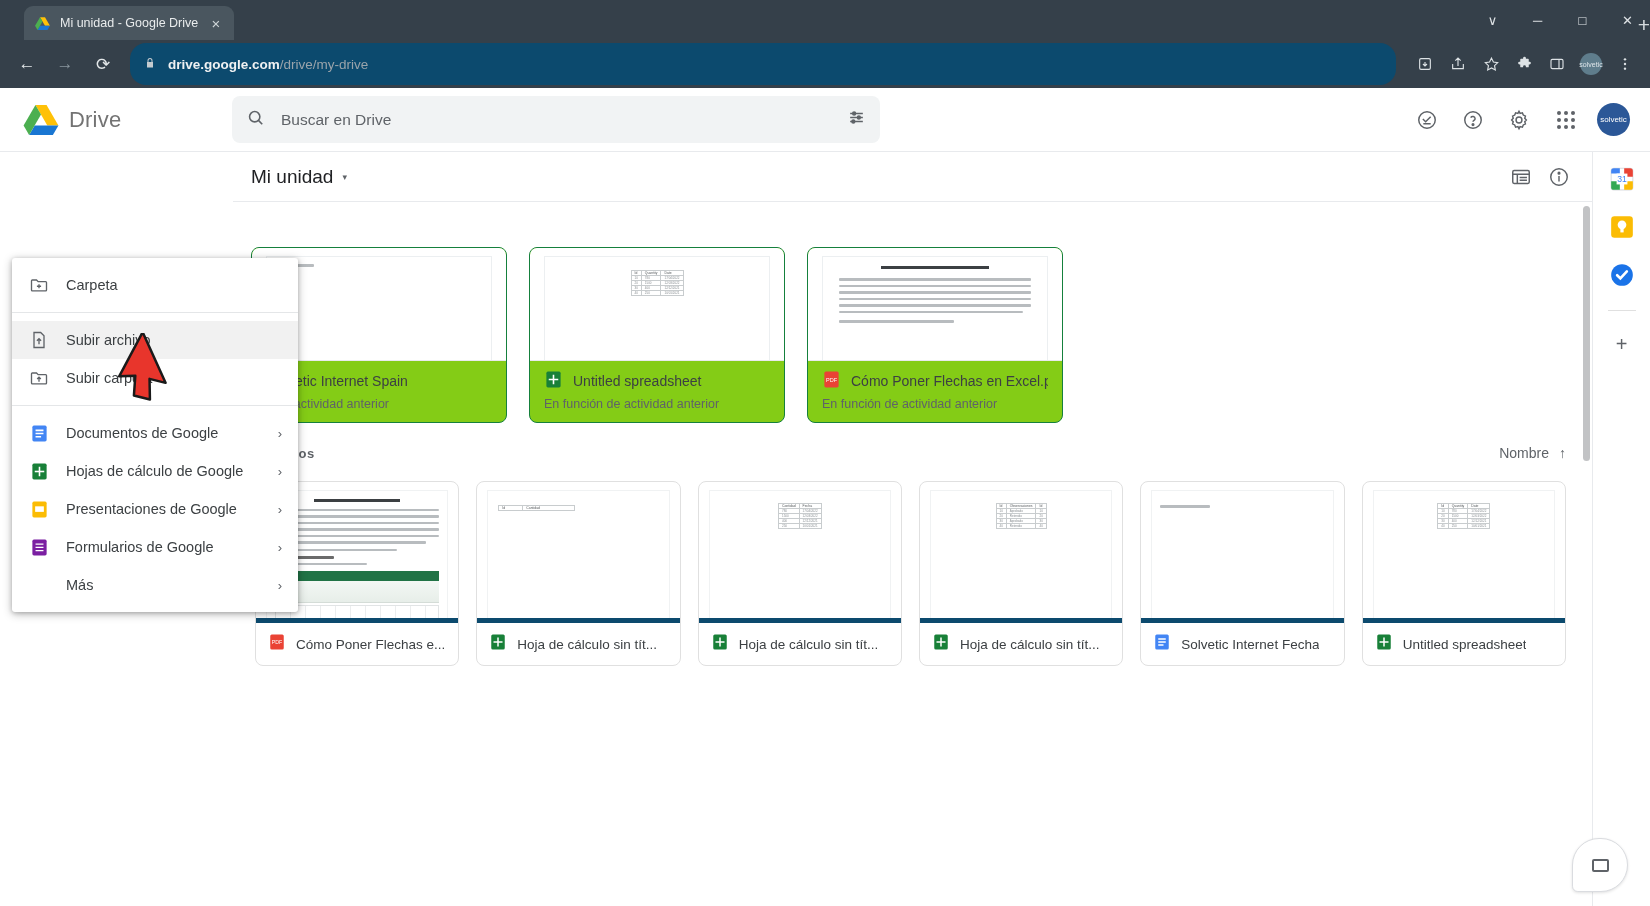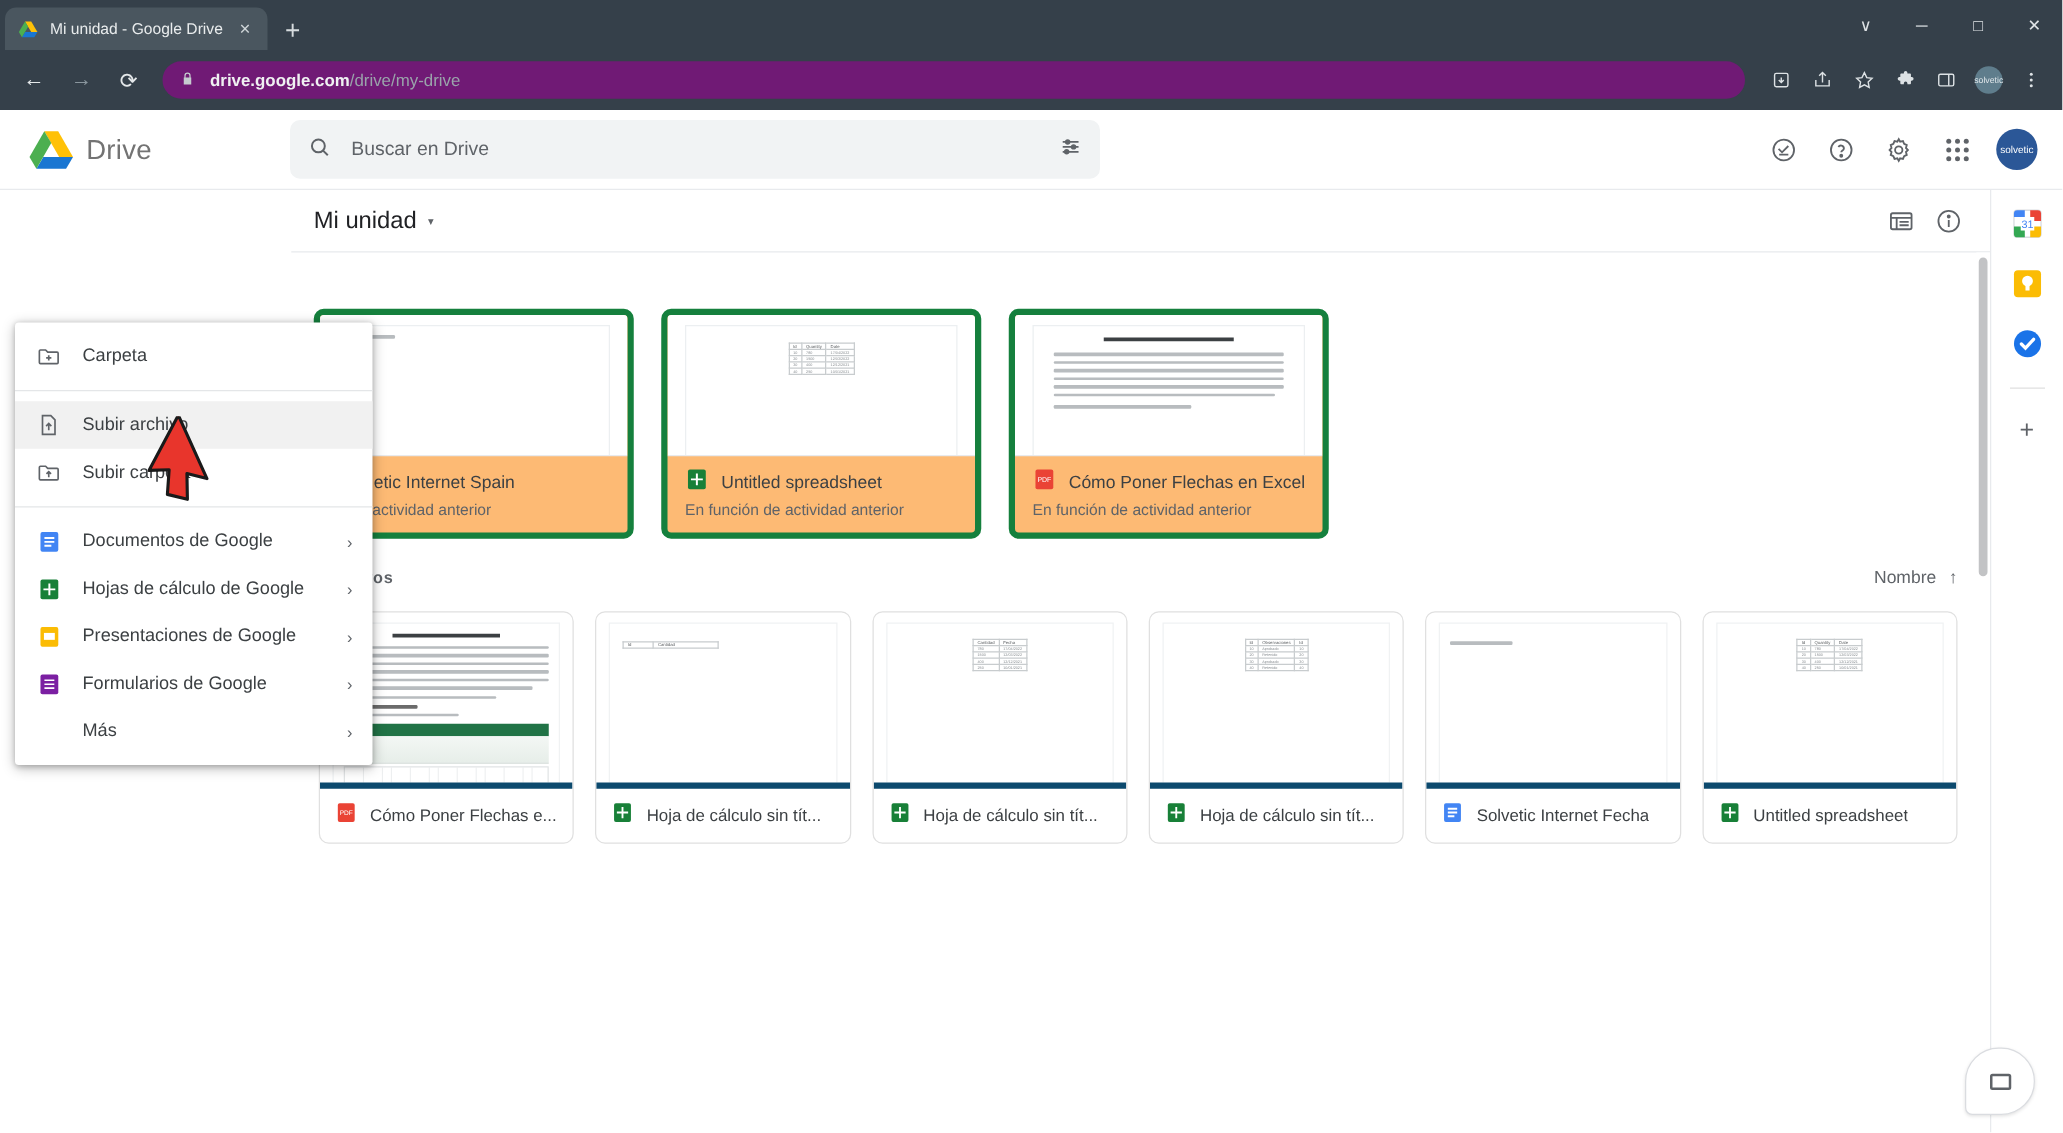--- a/index.html
+++ b/index.html
@@ -8,22 +8,23 @@
     font-family: "Liberation Sans", sans-serif;
     overflow: hidden;
     background: #fff;
   }
 
   
   .browser { width: 1650px; height: 906px; position: relative; }
 
   .tabstrip {
     height: 40px; background: #35404a;
-    display: flex; align-items: flex-end; padding-left: 4px;
+    display: flex; align-items: flex-end; padding-left: 24px;
     position: relative;
+    justify-content: space-between;
   }
   .tab {
     width: 210px; height: 34px;
     background: #4a565f;
     border-radius: 9px 9px 0 0;
     display: flex; align-items: center; gap: 9px;
     padding: 0 10px;
     position: relative;
   }
   .tab-fav {
@@ -58,21 +59,21 @@
     height: 48px; background: #35404a;
     display: flex; align-items: center; padding: 0 10px; gap: 4px;
   }
   .nav-btn {
     width: 34px; height: 34px; border-radius: 50%;
     display: flex; align-items: center; justify-content: center;
     color: #e4e8ea; font-size: 17px; cursor: pointer;
   }
   .nav-btn.dim { color: #8a969e; }
   .omnibox {
-    flex: 1; height: 30px; background: #701a75;
+    flex: 1; height: 42px; background: #0c4a6e;
     border-radius: 16px; margin: 0 10px 0 6px;
     display: flex; align-items: center; padding: 0 14px; gap: 12px;
   }
   .lock { color: #c5cbcf; font-size: 11px; }
   .url { font-size: 13.5px; color: #9aa4ab; white-space: nowrap; }
   .url b { color: #eff1f2; font-weight: 600; }
   .tb-icons { display: flex; align-items: center; gap: 3px; }
   .tb-ic {
     width: 30px; height: 30px; display: flex;
     align-items: center; justify-content: center;
@@ -168,22 +169,22 @@
   .mt-ic { color: #5f6368; cursor: pointer; display:flex; align-items:center;}
 
   .scroll-area { height: 704px; overflow: hidden; position: relative; padding: 0 22px 0 18px; }
 
   .section-label {
     font-size: 13px; color: #5f6368; font-weight: 600;
     letter-spacing: .5px; padding: 18px 0 12px 4px;
   }
   .sugg-row { display: flex; gap: 22px; }
   .sugg-card {
-    width: 256px; border: 5px solid #15803d; border-radius: 8px;
-    overflow: hidden; background: #fdba74; cursor: pointer;
+    width: 256px; border: 1px solid #15803d; border-radius: 8px;
+    overflow: hidden; background: #84cc16; cursor: pointer;
   }
   .sugg-thumb {
     height: 112px; background: #fff; padding: 8px 14px 0;
     overflow: hidden; position: relative;
   }
   .thumb-page {
     background: #fff; border: 1px solid #eceff1;
     height: 105px; overflow: hidden; padding: 7px 10px;
   }
   .sugg-meta { border-top: 1px solid #e8eaed; padding: 9px 14px 11px; }

